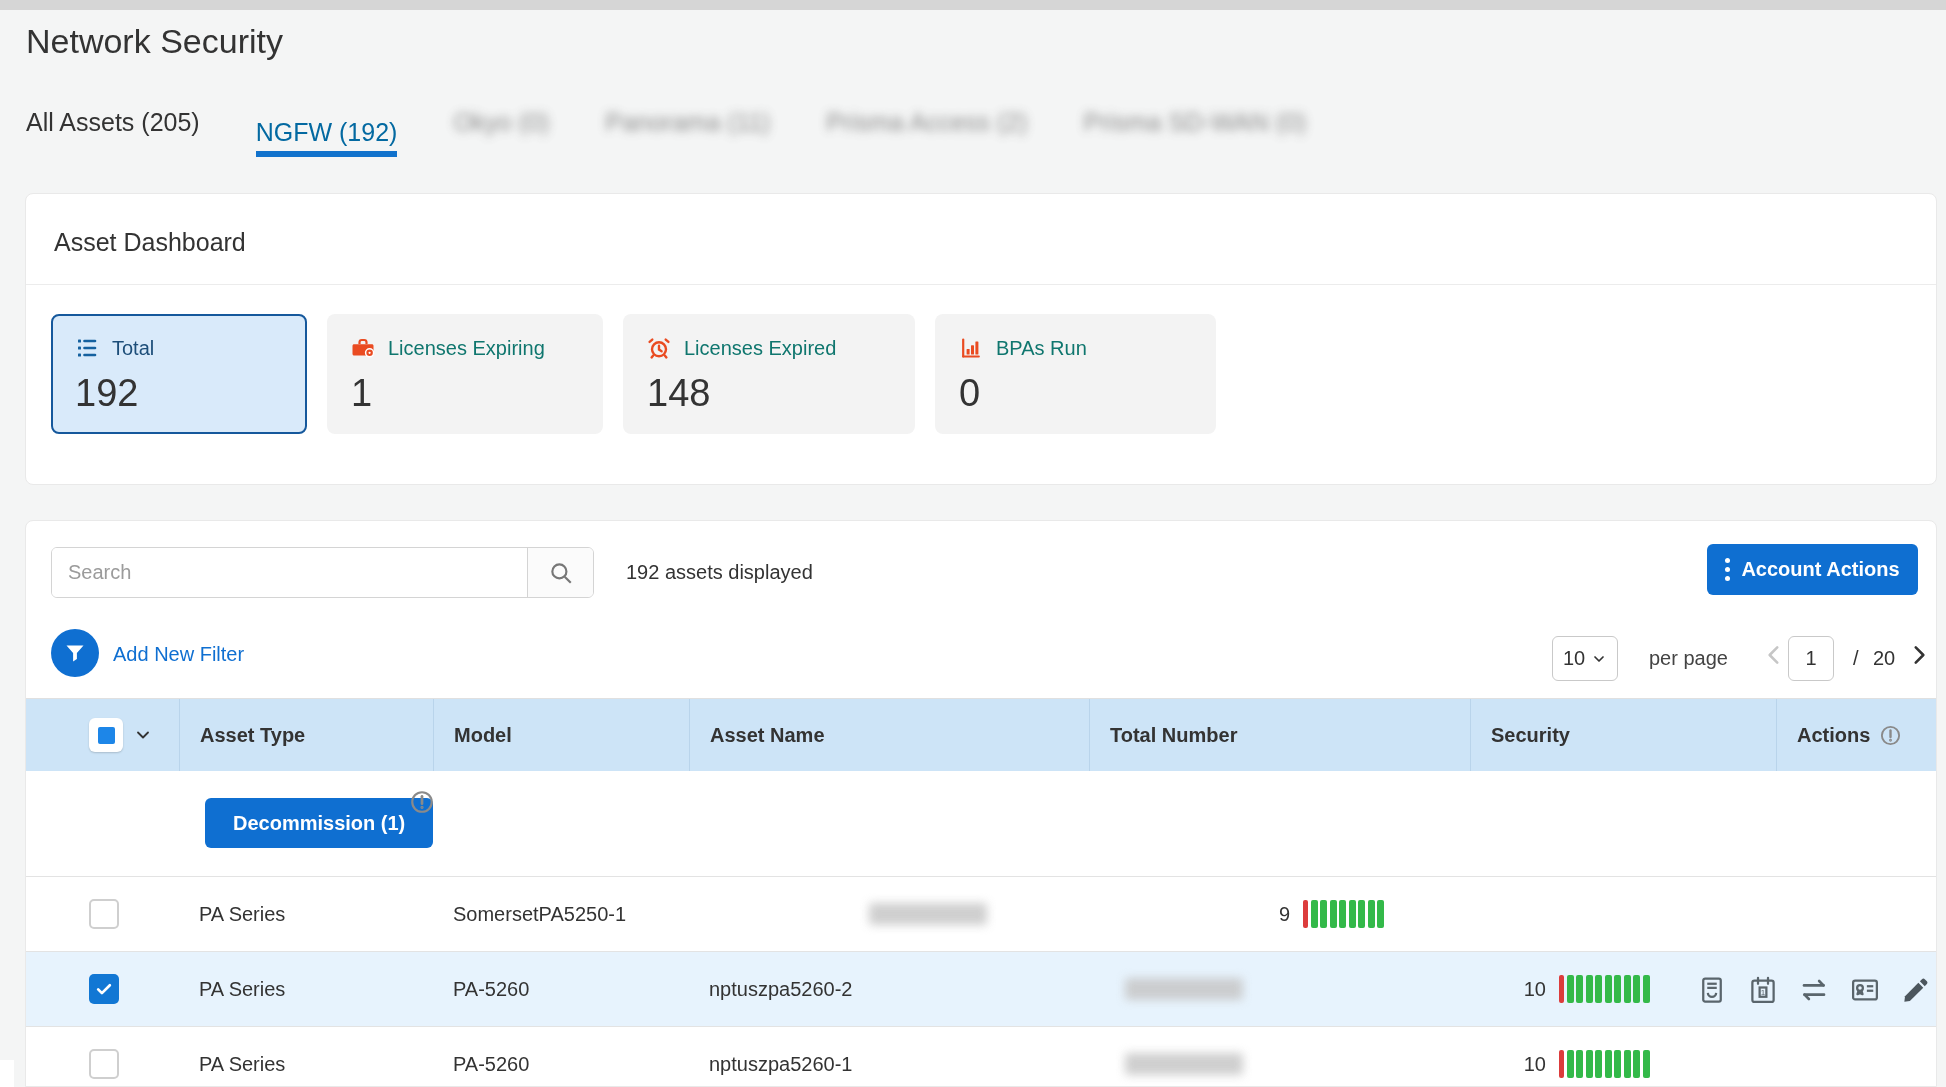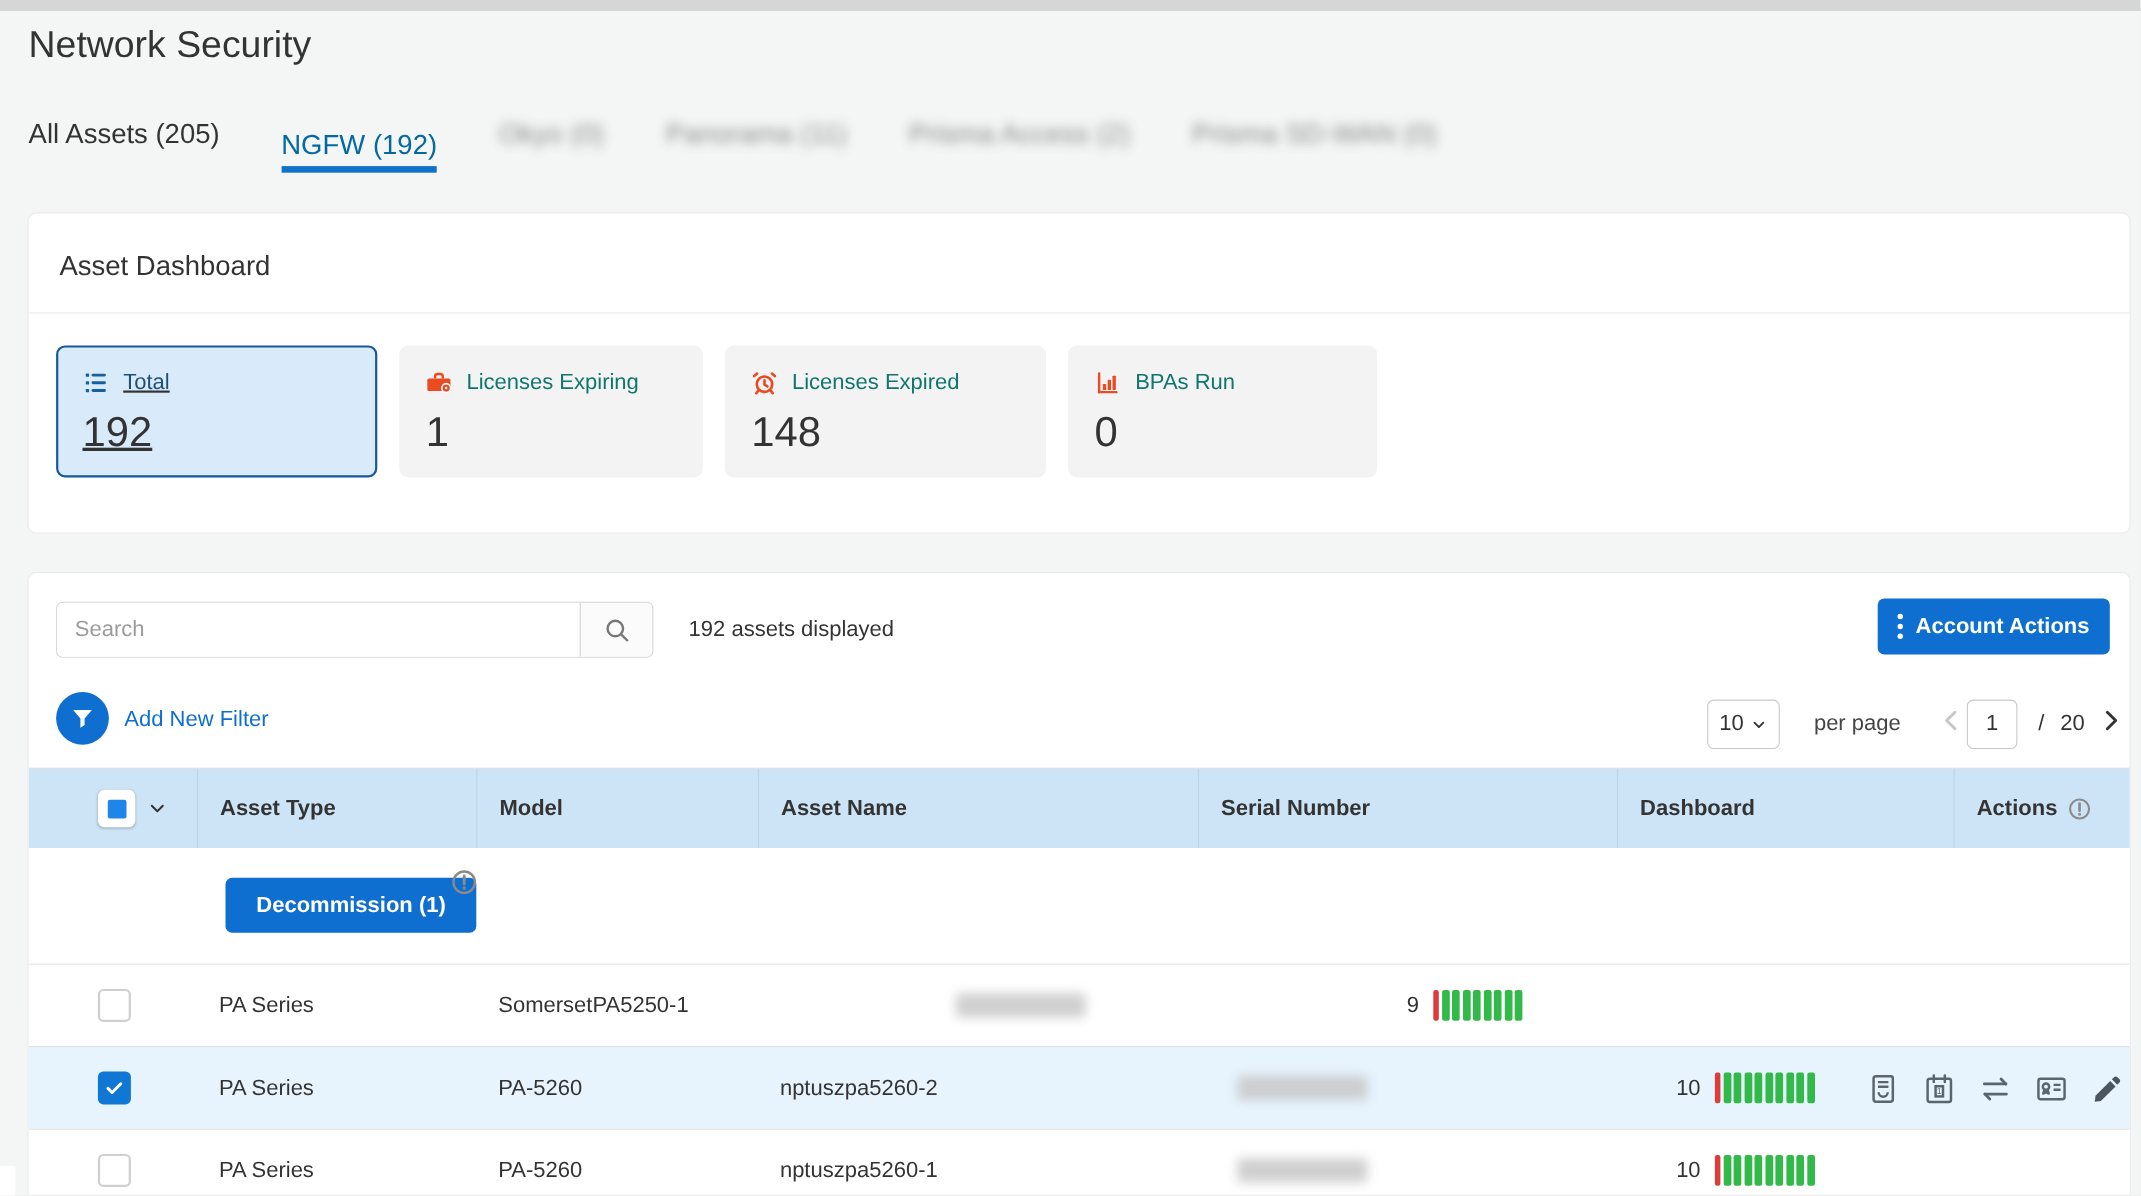--- a/index.html
+++ b/index.html
@@ -21,21 +21,21 @@
   .dash-title { margin:0; padding:34px 0 0 28px; font-size:25px; font-weight:400; color:#333; }
   .dash-divider { position:absolute; left:0; right:0; top:90px; border-top:1px solid #ececec; }
   .tiles { position:absolute; left:25px; top:120px; display:flex; gap:20px; }
   .tile { height:120px; border-radius:8px; background:#f3f3f3; padding:22px 24px 0 24px; cursor:pointer; }
   .tile.selected { background:#d9eafa; border:2px solid #15589c; padding:20px 22px 0 22px; }
   .tile-head { display:flex; align-items:center; gap:13px; font-size:20px; color:#0f766e; }
   .tile.selected .tile-head { color:#1d4e79; }
   .tile-value { font-size:38px; margin-top:12px; color:#333; }
   .ticon { width:24px; height:24px; display:inline-flex; }
   .ticon svg { width:100%; height:100%; }
-  .t-total { width:292px;text-decoration:underline; } .t-expiring { width:276px; } .t-expired { width:292px; } .t-bpa { width:281px; }
+  .t-total { width:256px; } .t-expiring { width:276px; } .t-expired { width:292px; } .t-bpa { width:281px; }
 
   
   .card.table-card { top:520px; height:567px; border-radius:8px 8px 0 0; overflow:hidden; }
 
   .searchwrap { position:absolute; left:25px; top:26px; width:543px; height:51px; display:flex; border:1px solid #d4d4d4; border-radius:6px; background:#fff; overflow:hidden; }
   .searchwrap input { flex:1; border:none; outline:none; padding:0 16px; font-size:20px; font-family:inherit; color:#333; }
   .searchwrap input::placeholder { color:#9b9b9b; }
   .search-btn { width:66px; display:flex; align-items:center; justify-content:center; border-left:1px solid #d4d4d4; background:#fbfbfb; cursor:pointer; }
   .search-btn svg { width:26px; height:26px; }
   .assets-displayed { position:absolute; left:600px; top:40px; font-size:20px; color:#333; }
@@ -254,22 +254,22 @@
           </span>
         <span class="hdr-chev">
           <svg viewBox="0 0 24 24" fill="none" stroke="#333" stroke-width="2.2" stroke-linecap="round" stroke-linejoin="round">
               <path d="M6 9l6 6 6-6"></path>
             </svg>
         </span>
       </div>
       <div class="th c1">Asset Type</div>
       <div class="th c2">Model</div>
       <div class="th c3">Asset Name</div>
-      <div class="th c4">Serial Number</div>
-      <div class="th c5">Dashboard</div>
+      <div class="th c4">Total Number</div>
+      <div class="th c5">Security</div>
       <div class="th c6">
         <span>Actions</span>
         <span class="info-badge">
           <svg viewBox="0 0 24 24" fill="none" stroke="#8a8a8a" stroke-width="2">
               <circle cx="12" cy="12" r="9"></circle>
               <line x1="12" y1="6.8" x2="12" y2="13.6" stroke-width="2.5" stroke-linecap="round"></line>
               <circle cx="12" cy="16.9" r="0.5" fill="#8a8a8a"></circle>
             </svg>
         </span>
       </div>

